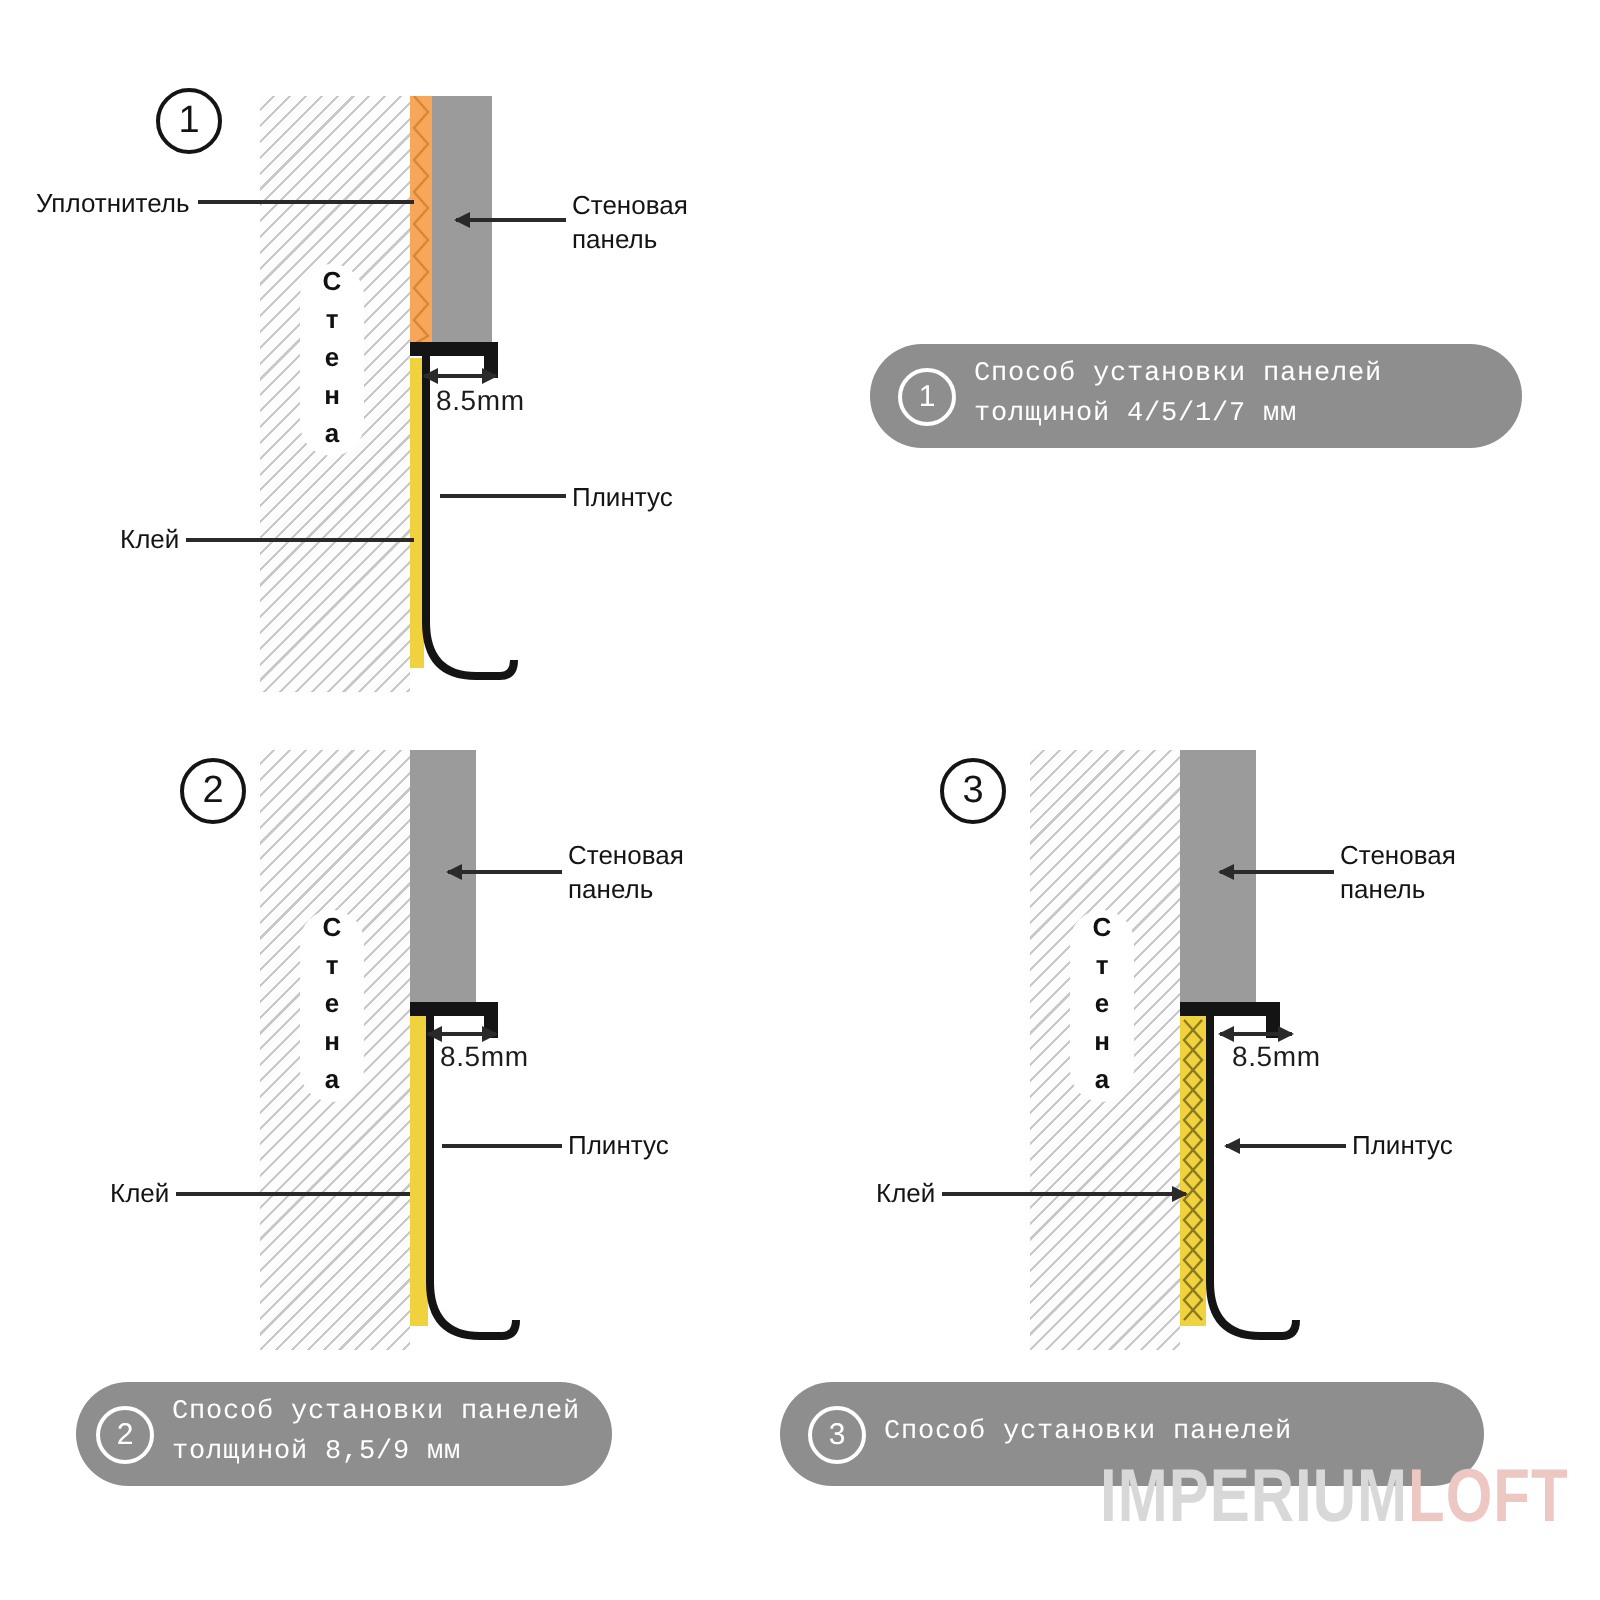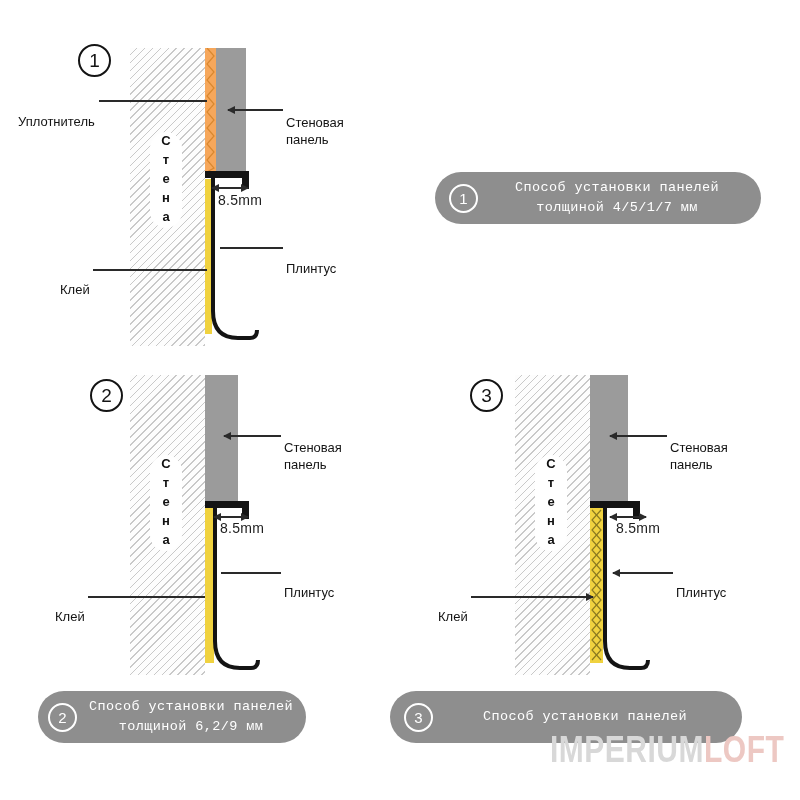--- a/index.html
+++ b/index.html
@@ -8,33 +8,33 @@
   
   .wall{position:absolute;background-color:#fdfdfd;
         background-image:repeating-linear-gradient(135deg,rgba(255,255,255,0) 0 4.5px,#c9c9c9 4.5px 5.6px);}
   
   .pill{position:absolute;background:#ffffff;border-radius:16px;display:flex;align-items:center;justify-content:center;}
   .pill span{writing-mode:vertical-rl;text-orientation:upright;font-size:13px;font-weight:700;letter-spacing:4px;color:#111;}
   .panel{position:absolute;}
   .strip{position:absolute;overflow:hidden;}
   .numcircle{position:absolute;width:29px;height:29px;border:2px solid #141414;border-radius:50%;background:#fff;
              display:flex;align-items:center;justify-content:center;font-size:19px;color:#141414;}
-  .lbl{position:absolute;font-size:13px;color:#141414;line-height:1.3;margin-top:20px;}
+  .lbl{position:absolute;font-size:13px;color:#141414;line-height:1.3;}
   .pl{position:absolute;height:1.6px;background:#2a2a2a;}
   .ah-l::before{content:"";position:absolute;left:-1px;top:-3.2px;width:0;height:0;border-style:solid;
                 border-width:4px 8px 4px 0;border-color:transparent #2a2a2a transparent transparent;}
   .ah-r::after{content:"";position:absolute;right:-1px;top:-3.2px;width:0;height:0;border-style:solid;
                border-width:4px 0 4px 8px;border-color:transparent transparent transparent #2a2a2a;}
   .dim{position:absolute;font-size:14px;font-weight:500;color:#1c1c1c;letter-spacing:0.3px;}
   .profile{position:absolute;}
   .badge{position:absolute;border-radius:26px;color:#fff;display:flex;align-items:center;
          padding:0 14px;box-sizing:border-box;}
   .badge-num{width:25px;height:25px;border:2px solid #ffffff;border-radius:50%;display:flex;align-items:center;
              justify-content:center;font-size:15px;flex:0 0 auto;margin-right:9px;}
-  .badge-text{flex:1;text-align:center;font-family:"Liberation Mono",monospace;font-size:13.5px;
+  .badge-text{flex:1;text-align:left;font-family:"Liberation Mono",monospace;font-size:13.5px;
               letter-spacing:0.4px;line-height:1.5;font-weight:500;}
   .watermark{position:absolute;font-size:30px;font-weight:700;letter-spacing:0.5px;white-space:nowrap;
              transform:scaleY(1.25);transform-origin:left top;}
 </style>
 </head>
 <body>
 
 <div class="canvas">
 
   <div>
@@ -104,21 +104,21 @@
     <div class="pl" style="left:221px;top:572px;width:60px;"></div>
 
     <div class="lbl" style="left:55px;top:589px;">Клей</div>
     <div class="pl" style="left:88px;top:596px;width:117px;"></div>
   </div>
 
   <div class="badge" style="left: 38px; top: 691px; width: 268px; height: 52px; padding: 0px 10px; background: rgb(142, 142, 142);">
     <div class="badge-num">2</div>
     <div class="badge-text">
       <div>Способ установки панелей</div>
-      <div>толщиной 6,2/9 мм</div>
+      <div>толщиной 8,5/9 мм</div>
     </div>
   </div>
 
   <div>
     <div class="numcircle" style="left:470px;top:379px;">
       <span>3</span>
     </div>
     <div class="wall" style="left:515px;top:375px;width:75px;height:300px;"></div>
     <div class="pill" style="left:535px;top:455px;width:32px;height:96px;">
       <span>Стена</span>

